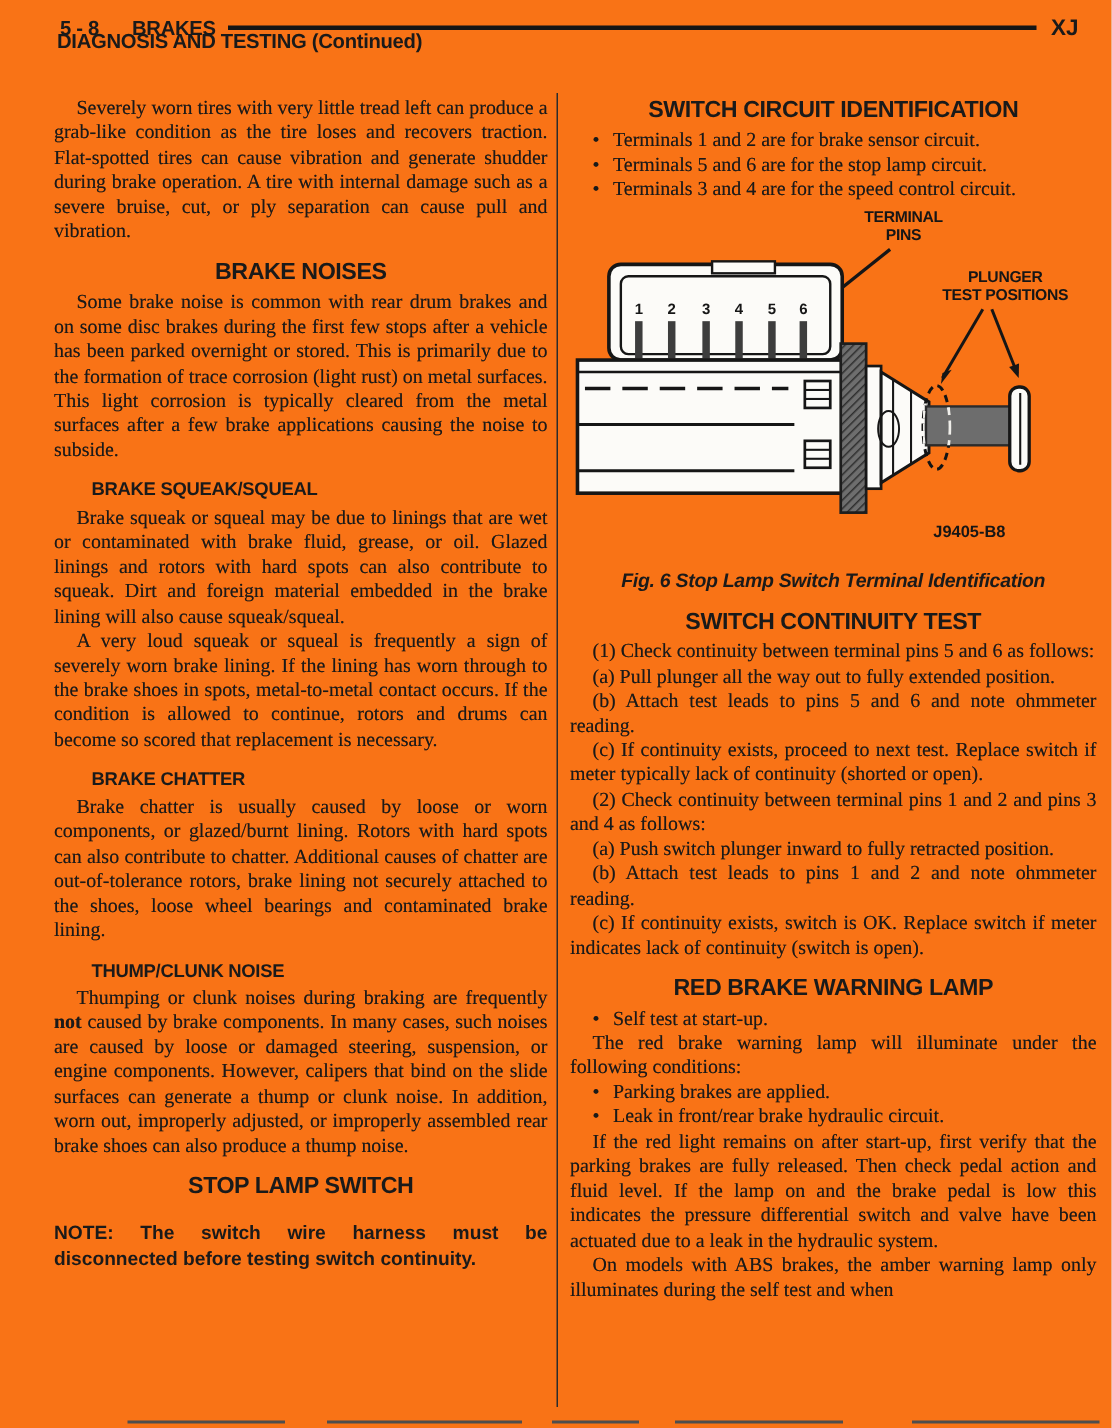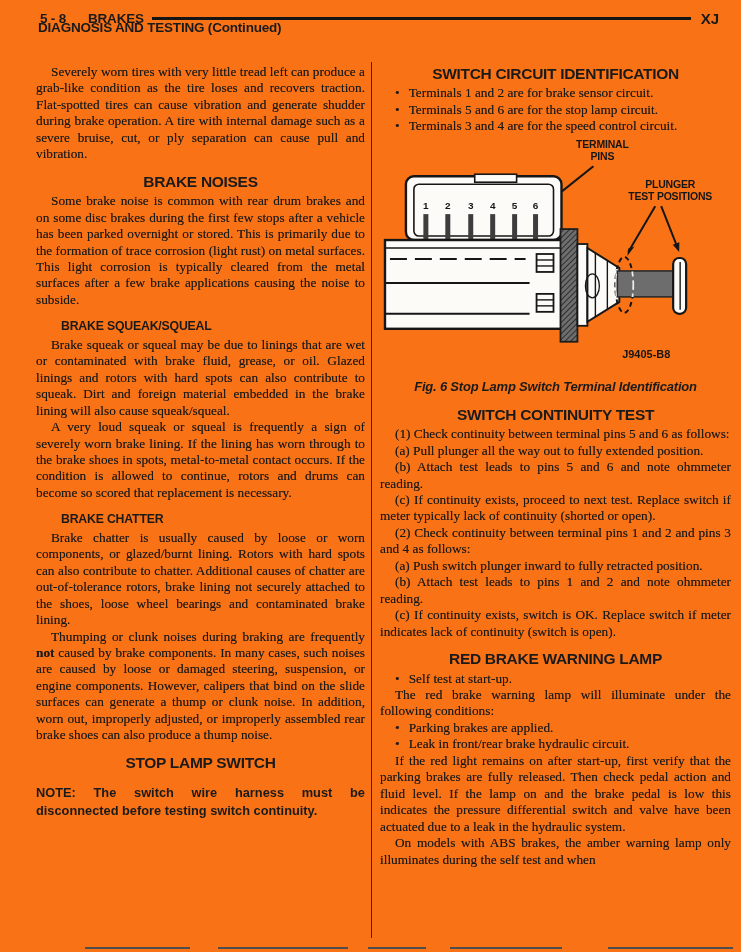--- a/index.html
+++ b/index.html
@@ -75,20 +75,21 @@
     <div class="h2">BRAKE NOISES</div>
     <p class="body">Some brake noise is common with rear drum brakes and on some disc brakes during the first few stops after a vehicle has been parked overnight or stored. This is primarily due to the formation of trace corrosion (light rust) on metal surfaces. This light corrosion is typically cleared from the metal surfaces after a few brake applications causing the noise to subside.</p>
 
     <div class="h3">BRAKE SQUEAK/SQUEAL</div>
     <p class="body">Brake squeak or squeal may be due to linings that are wet or contaminated with brake fluid, grease, or oil. Glazed linings and rotors with hard spots can also contribute to squeak. Dirt and foreign material embedded in the brake lining will also cause squeak/squeal.</p>
     <p class="body">A very loud squeak or squeal is frequently a sign of severely worn brake lining. If the lining has worn through to the brake shoes in spots, metal-to-metal contact occurs. If the condition is allowed to continue, rotors and drums can become so scored that replacement is necessary.</p>
 
     <div class="h3">BRAKE CHATTER</div>
     <p class="body">Brake chatter is usually caused by loose or worn components, or glazed/burnt lining. Rotors with hard spots can also contribute to chatter. Additional causes of chatter are out-of-tolerance rotors, brake lining not securely attached to the shoes, loose wheel bearings and contaminated brake lining.</p>
 
+    <div class="h3">THUMP/CLUNK NOISE</div>
     <p class="body"><span>Thumping or clunk noises during braking are frequently </span><b>not</b><span> caused by brake components. In many cases, such noises are caused by loose or damaged steering, suspension, or engine components. However, calipers that bind on the slide surfaces can generate a thump or clunk noise. In addition, worn out, improperly adjusted, or improperly assembled rear brake shoes can also produce a thump noise.</span></p>
 
     <div class="h2">STOP LAMP SWITCH</div>
     <p class="note flush">NOTE: The switch wire harness must be disconnected before testing switch continuity.</p>
   </div>
 
   <div class="col col-right">
     <div class="h2 first">SWITCH CIRCUIT IDENTIFICATION</div>
     <p class="body"><span class="blt">•</span><span>Terminals 1 and 2 are for brake sensor circuit.</span></p>
     <p class="body"><span class="blt">•</span><span>Terminals 5 and 6 are for the stop lamp circuit.</span></p>

